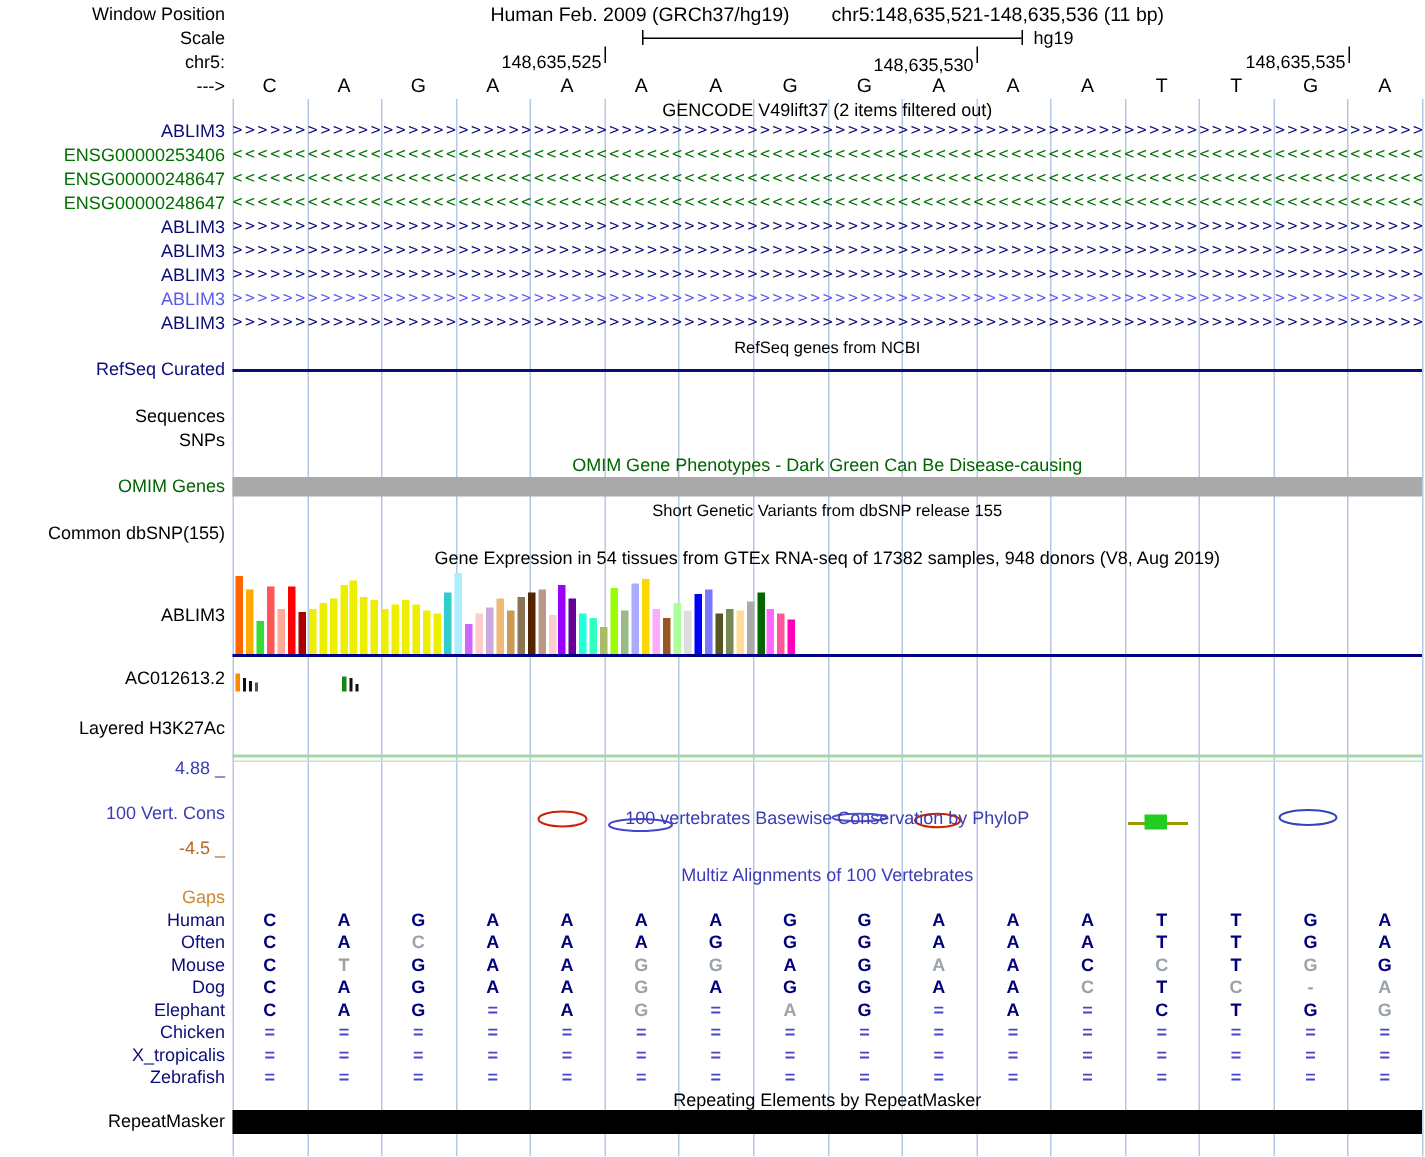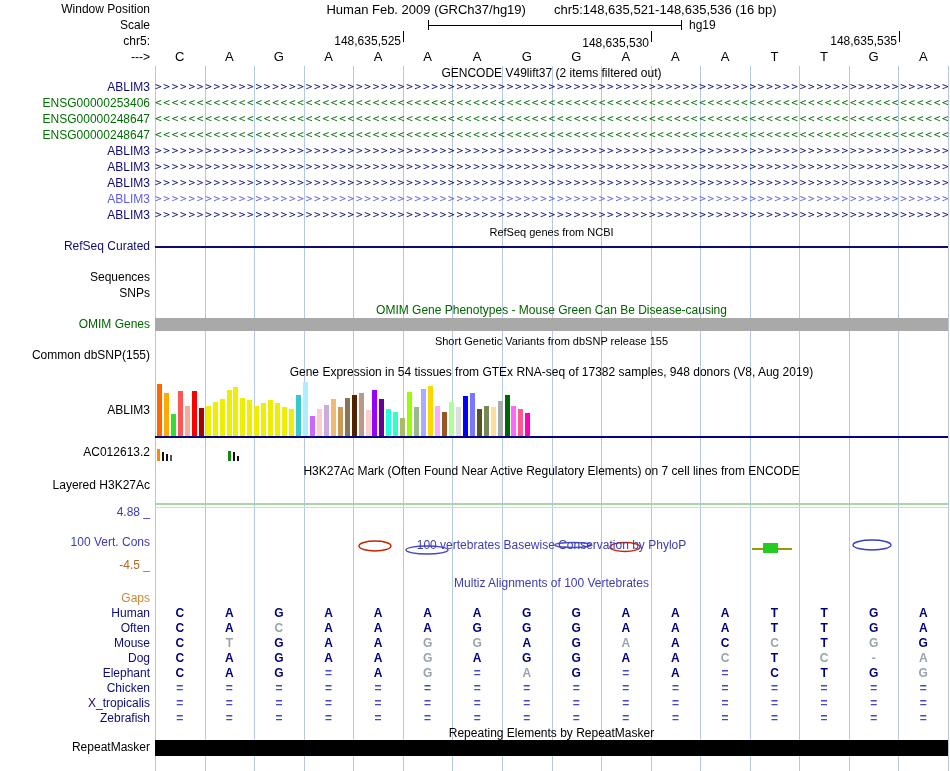--- a/index.html
+++ b/index.html
@@ -27,21 +27,21 @@
   .hdr span{margin:0 14px;}
   #cons-svg{position:absolute;left:0;top:0;z-index:2;pointer-events:none;}
 </style>
 </head>
 <body>
 
 <div id="app">
 
   <div class="lab" style="top:2px">Window Position</div>
   <div class="hdr">
-    <span>Human Feb. 2009 (GRCh37/hg19)</span><span>chr5:148,635,521-148,635,536 (16 bp)</span>
+    <span>Human Feb. 2009 (GRCh37/hg19)</span><span>chr5:148,635,521-148,635,536 (11 bp)</span>
   </div>
 
   <div class="lab" style="top:18px">Scale</div>
   <div class="hline" style="left:428px;top:25px;width:253px;height:1px;background:#000"></div>
   <div class="hline" style="left:428px;top:20px;width:1px;height:10px;background:#000"></div>
   <div class="hline" style="left:681px;top:20px;width:1px;height:10px;background:#000"></div>
   <div style="position:absolute;left:689px;top:18px;font-size:12px;z-index:4">hg19</div>
 
   <div class="lab" style="top:34px">chr5:</div>
   <div class="lab" style="top:50px">---&gt;</div>
@@ -57,34 +57,33 @@
   <div class="lab c-lblue" style="top:192px">ABLIM3</div>
   <div class="lab c-navy" style="top:208px">ABLIM3</div>
 
   <div class="title small" style="top:225px">RefSeq genes from NCBI</div>
   <div class="lab c-navy" style="top:239px">RefSeq Curated</div>
   <div class="hline" style="left:155px;top:246px;width:793px;height:2px;background:#0c0c78"></div>
 
   <div class="lab" style="top:270px">Sequences</div>
   <div class="lab" style="top:286px">SNPs</div>
 
-  <div class="title c-dgreen" style="top:303px">OMIM Gene Phenotypes - Mouse Green Can Be Disease-causing</div>
+  <div class="title c-dgreen" style="top:303px">OMIM Gene Phenotypes - Dark Green Can Be Disease-causing</div>
   <div class="lab c-dgreen" style="top:317px">OMIM Genes</div>
   <div class="hline" style="left:155px;top:318px;width:793px;height:13px;background:#a9a9a9"></div>
 
   <div class="title small" style="top:334px">Short Genetic Variants from dbSNP release 155</div>
   <div class="lab" style="top:348px">Common dbSNP(155)</div>
 
   <div class="title" style="top:365px">Gene Expression in 54 tissues from GTEx RNA-seq of 17382 samples, 948 donors (V8, Aug 2019)</div>
   <div class="lab" style="top:403px">ABLIM3</div>
   <div class="hline" style="left:155px;top:436px;width:793px;height:2px;background:#000080"></div>
 
   <div class="lab" style="top:445px">AC012613.2</div>
 
-  <div class="title" style="top:464px">H3K27Ac Mark (Often Found Near Active Regulatory Elements) on 7 cell lines from ENCODE</div>
   <div class="lab" style="top:478px">Layered H3K27Ac</div>
   <div class="hline" style="left:155px;top:503px;width:793px;height:2px;background:#a7d7a7"></div>
   <div class="hline" style="left:155px;top:507px;width:793px;height:1px;background:#c4e6c4"></div>
 
   <div class="lab c-cons" style="top:505px">4.88 _</div>
   <div class="title c-cons" style="top:538px">100 vertebrates Basewise Conservation by PhyloP</div>
   <div class="lab c-cons" style="top:535px">100 Vert. Cons</div>
   <div class="lab c-brown" style="top:558px">-4.5 _</div>
   <svg id="cons-svg" width="950" height="771">
       <ellipse cx="375" cy="546" rx="16" ry="5" fill="none" stroke="#cc2200" stroke-width="1.4"></ellipse>

